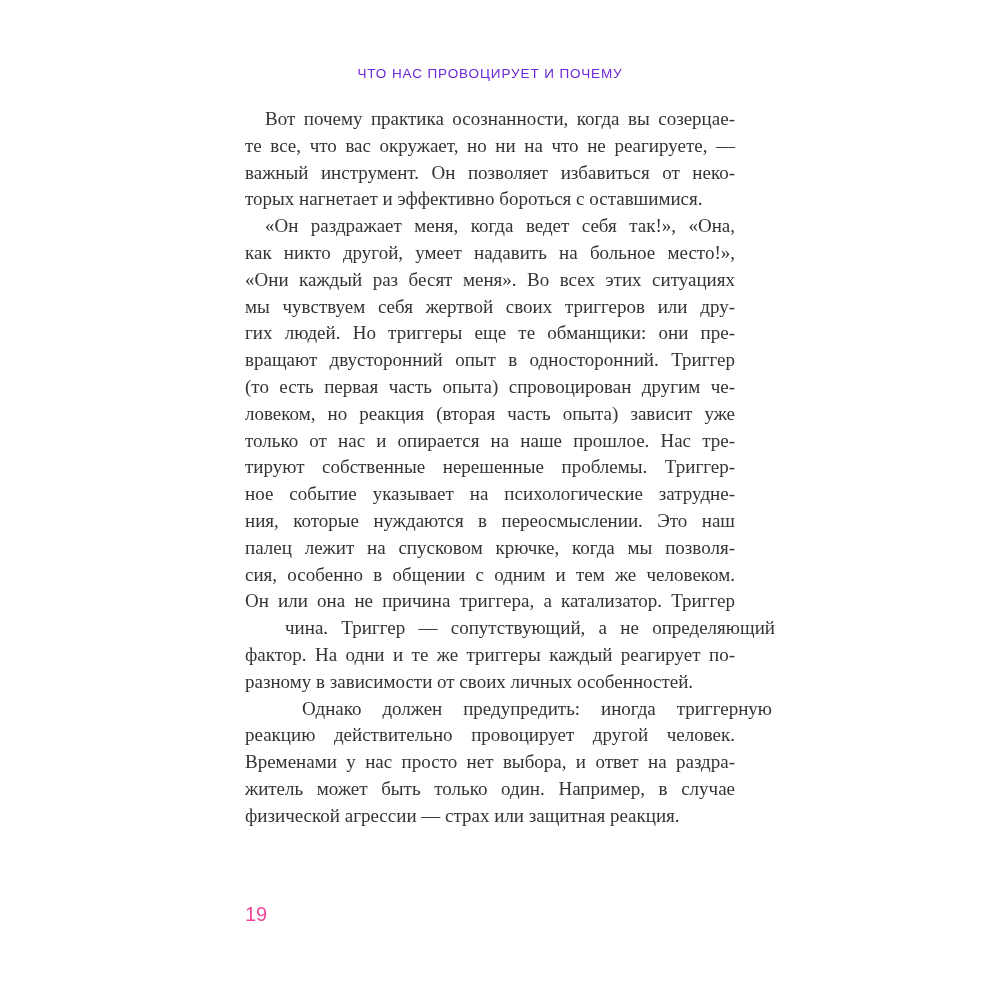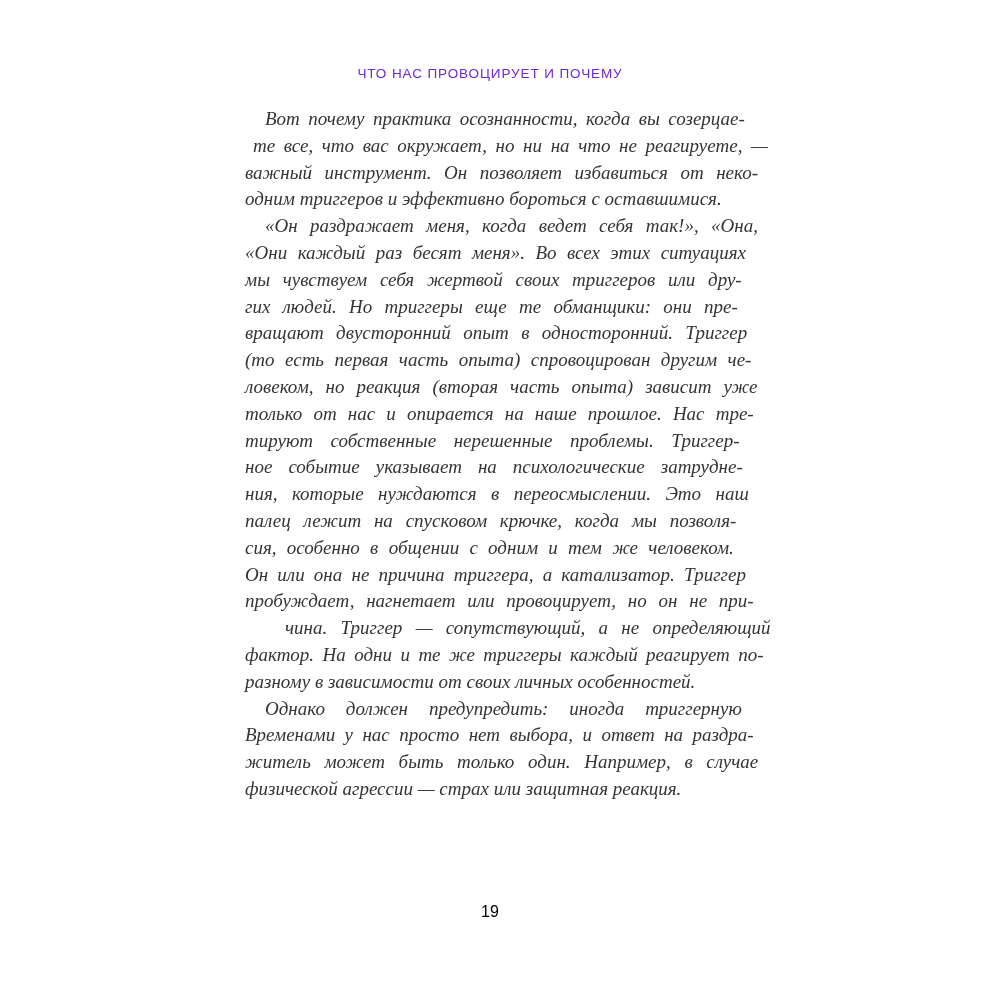--- a/index.html
+++ b/index.html
@@ -32,70 +32,70 @@
     font-weight: 400;
   }
   .page-body {
     position: absolute;
     top: 106px;
     left: 245px;
     width: 490px;
     font-size: 19px;
     line-height: 26.8px;
     color: #343434;
-    font-style: italic;
   }
   .line {
     height: 26.8px;
     white-space: nowrap;
     overflow: visible;
   }
   .line span {
     white-space: nowrap;
   }
   .page-number {
     position: absolute;
     top: 903px;
     left: 245px;
     width: 490px;
-    text-align: center;
+    text-align: left;
     font-family: "Liberation Sans", sans-serif;
-    font-size: 16px;
-    color: #000000;
+    font-size: 20px;
+    color: #ec4899;
   }
 </style>
 </head>
 <body>
 
 <div class="page">
   <div class="running-header">ЧТО НАС ПРОВОЦИРУЕТ И ПОЧЕМУ</div>
 
   <div class="page-body">
       <div class="line" style="padding-left: 20px;"><span style="word-spacing: 3.7474px;">Вот почему практика осознанности, когда вы созерцае-</span></div>
-      <div class="line"><span style="word-spacing: 3.8608px; margin-left: 8px;">те все, что вас окружает, но ни на что не реагируете, —</span></div>
+      <div class="line"><span style="word-spacing: 3.8608px;">те все, что вас окружает, но ни на что не реагируете, —</span></div>
       <div class="line"><span style="word-spacing: 7.77344px;">важный инструмент. Он позволяет избавиться от неко-</span></div>
-      <div class="line"><span>одним триггеров и эффективно бороться с оставшимися.</span></div>
+      <div class="line"><span>торых нагнетает и эффективно бороться с оставшимися.</span></div>
       <div class="line" style="padding-left: 20px;"><span style="word-spacing: 7.67188px;">«Он раздражает меня, когда ведет себя так!», «Она,</span></div>
+      <div class="line"><span style="word-spacing: 7.48214px;">как никто другой, умеет надавить на больное место!»,</span></div>
       <div class="line"><span style="word-spacing: 5.75781px;">«Они каждый раз бесят меня». Во всех этих ситуациях</span></div>
       <div class="line"><span style="word-spacing: 7.98884px;">мы чувствуем себя жертвой своих триггеров или дру-</span></div>
       <div class="line"><span style="word-spacing: 7.48633px;">гих людей. Но триггеры еще те обманщики: они пре-</span></div>
       <div class="line"><span style="word-spacing: 7.6375px;">вращают двусторонний опыт в односторонний. Триггер</span></div>
       <div class="line"><span style="word-spacing: 5.73214px; text-align: center;">(то есть первая часть опыта) спровоцирован другим че-</span></div>
       <div class="line"><span style="word-spacing: 7.28571px;">ловеком, но реакция (вторая часть опыта) зависит уже</span></div>
       <div class="line"><span style="word-spacing: 6.39062px;">только от нас и опирается на наше прошлое. Нас тре-</span></div>
       <div class="line"><span style="word-spacing: 12.8164px; margin-top: 9px;">тируют собственные нерешенные проблемы. Триггер-</span></div>
       <div class="line"><span style="word-spacing: 11.2812px;">ное событие указывает на психологические затрудне-</span></div>
       <div class="line"><span style="word-spacing: 9.66146px;">ния, которые нуждаются в переосмыслении. Это наш</span></div>
       <div class="line"><span style="word-spacing: 8.06696px;">палец лежит на спусковом крючке, когда мы позволя-</span></div>
       <div class="line"><span style="word-spacing: 5.52951px;">сия, особенно в общении с одним и тем же человеком.</span></div>
       <div class="line"><span style="word-spacing: 4.44922px;">Он или она не причина триггера, а катализатор. Триггер</span></div>
-      <div class="line"><span style="word-spacing: 7.01116px;">пробуждает, нагнетает или провоцирует, но он не при-</span></div>
       <div class="line"><span style="word-spacing: 8.52083px; margin-left: 40px;">чина. Триггер — сопутствующий, а не определяющий</span></div>
       <div class="line"><span style="word-spacing: 3.69618px;">фактор. На одни и те же триггеры каждый реагирует по-</span></div>
       <div class="line"><span>разному в зависимости от своих личных особенностей.</span></div>
-      <div class="line" style="padding-left: 20px;"><span style="word-spacing: 16.1367px;">Однако должен предупредить: иногда триггерную</span></div>
+      <div class="line" style="padding-left: 20px;"><span style="word-spacing: 16.1367px; margin-left: 37px;">Однако должен предупредить: иногда триггерную</span></div>
+      <div class="line"><span style="word-spacing: 13.8008px;">реакцию действительно провоцирует другой человек.</span></div>
       <div class="line"><span style="word-spacing: 4.6441px;">Временами у нас просто нет выбора, и ответ на раздра-</span></div>
       <div class="line"><span style="word-spacing: 8.90402px;">житель может быть только один. Например, в случае</span></div>
       <div class="line"><span>физической агрессии — страх или защитная реакция.</span></div>
     </div>
 
   <div class="page-number">19</div>
 </div>
 
 </body></html>

